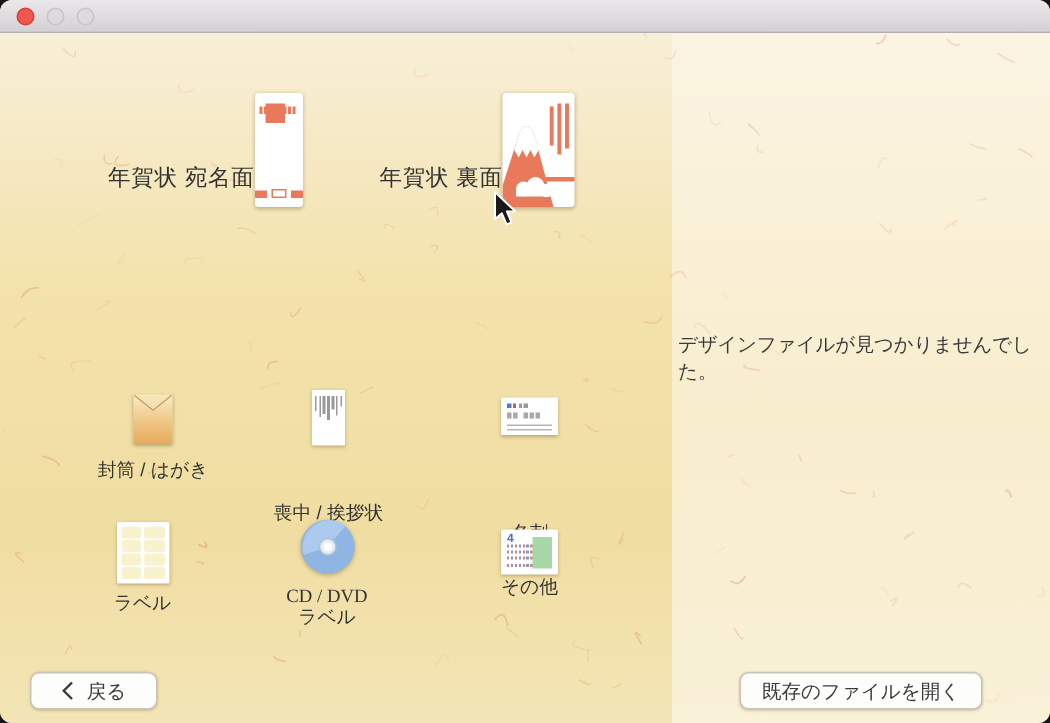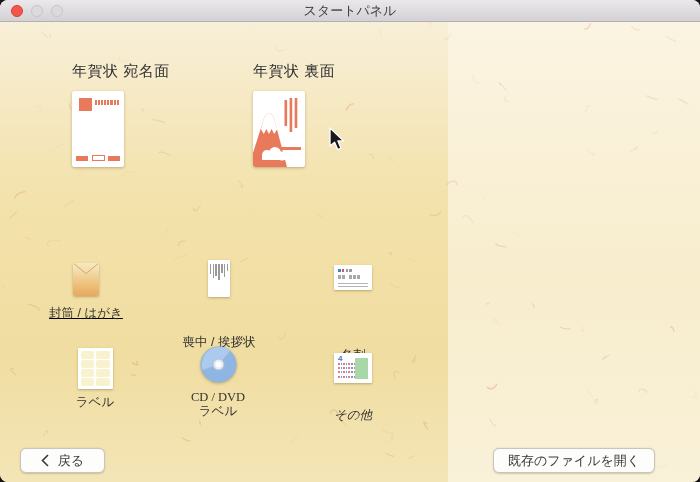--- a/index.html
+++ b/index.html
@@ -20,21 +20,21 @@
   .content { position:absolute; left:0; top:22px; width:700px; height:460px; }
   .left-panel { position:absolute; left:0; top:0; width:448px; height:460px;
     background:linear-gradient(#f8efd8 0%, #f3e2ab 38%, #f0dda1 72%, #f3e5b6 100%); }
   .right-panel { position:absolute; left:448px; top:0; width:252px; height:460px;
     background:linear-gradient(#fbf4e2 0%, #f8edcd 55%, #f9f1d8 100%); }
   .texture { position:absolute; left:0; top:0; width:700px; height:460px; pointer-events:none; z-index:1; }
 
   .z { position:absolute; z-index:5; }
 
   
-  .nenga-item { display:flex; flex-direction:column; align-items:flex-start; cursor:pointer; }
+  .nenga-item { display:flex; flex-direction:row; align-items:flex-end; cursor:pointer; }
   .nenga-front { left:72px; top:40px; width:130px; }
   .nenga-back { left:253px; top:40px; width:130px; }
   .nenga-label { font-size:15px; color:#323232; letter-spacing:.5px; margin-bottom:10px; white-space:nowrap; }
   .card { position:relative; width:52px; height:76px; background:#fff; border-radius:2.5px;
     box-shadow:0 1px 3px rgba(90,60,20,.35); }
 
   
   .stamp { position:absolute; left:7px; top:7px; width:13px; height:13px; background:#e8795b; }
   .zipboxes { position:absolute; right:5px; top:9px; display:flex; gap:1px; }
   .zipboxes span { width:2.2px; height:4.5px; background:#e8795b; }
@@ -43,26 +43,26 @@
   .pc-bar.outline { width:13px; height:6px; background:#fff; border:1.4px solid #e8795b; }
 
   
   .section-heading { left:57px; top:198px; font-size:15px; color:#323232; letter-spacing:.5px; }
 
   
   .other-item { display:flex; flex-direction:column; align-items:center; cursor:pointer; }
   .icon-area { display:flex; align-items:flex-end; justify-content:center; }
   .item-label { font-size:12.5px; color:#323232; margin-top:9px; white-space:nowrap; text-align:center; }
 
-  .it-envelope { left:36px; top:238px; width:100px;text-decoration:underline; } .it-envelope .icon-area{ height:36px; }
+  .it-envelope { left:52px; top:238px; width:100px; } .it-envelope .icon-area{ height:36px; }
   .it-mourning { left:169px; top:236px; width:100px;gap:28px; } .it-mourning .icon-area{ height:39px; }
   .it-meishi { left:303px; top:236px; width:100px;gap:41px; } .it-meishi .icon-area{ height:39px; }
   .it-labels { left:45px; top:326px; width:100px; } .it-labels .icon-area{ height:41px; } .it-labels .item-label{ margin-top:5px; }
   .it-cd { left:168px; top:323px; width:100px; } .it-cd .icon-area{ height:41px; } .it-cd .item-label{ margin-top:4px; line-height:14px;font-family:Liberation Serif, serif; }
-  .it-misc { left:303px; top:328px; width:100px; } .it-misc .icon-area{ height:33px; } .it-misc .item-label{ margin-top:24px;font-style:italic; }
+  .it-misc { left:303px; top:328px; width:100px; } .it-misc .icon-area{ height:33px; } .it-misc .item-label{ margin-top:0; }
 
   .mini-shadow { box-shadow:0 1px 2.5px rgba(90,60,20,.35); }
 
   
   .mourning-card { position:relative; width:22px; height:37px; background:#fff; border-radius:1px; display:flex; justify-content:center; gap:1.6px; padding-top:4px; }
   .mourning-card i { display:block; width:1.3px; background:#9a9a9a; }
 
   
   .meishi-card { position:relative; width:38px; height:25px; background:#fff; border-radius:1px; margin-bottom:7px; }
   .m-dots { position:absolute; left:4px; top:4px; display:flex; gap:1.2px; }
@@ -343,38 +343,38 @@
               <i></i>
               <i></i>
               <i></i>
             </div>
           <div class="misc-green"></div>
         </div>
       </div>
       <div class="item-label">その他</div>
     </div>
 
+    <div class="z empty-message">デザインファイルが見つかりませんでした。</div>
 
     <div class="btn back-btn">
       <svg width="8" height="13" viewBox="0 0 8 13">
         <polyline points="7,1 1.5,6.5 7,12" fill="none" stroke="#3a3a3a" stroke-width="1.6"></polyline>
       </svg>
       <span>戻る</span>
     </div>
     <div class="btn open-btn">
       <span>既存のファイルを開く</span>
     </div>
   </div>
 
   <div class="titlebar">
     <div class="traffic">
       <span class="light red"></span>
       <span class="light gray"></span>
       <span class="light gray"></span>
     </div>
-    <div class="win-title">スタートパネル</div>
   </div>
 
   <svg class="cursor" width="18" height="24" viewBox="0 0 18 24">
     <path d="M2,1 L2,19 L6.6,15.2 L9.7,22.6 L13,21.2 L9.9,13.9 L15.5,13.9 Z" fill="#1a1a1a" stroke="#ffffff" stroke-width="1.3" stroke-linejoin="round"></path>
   </svg>
 
 </div>
 
 </body></html>

